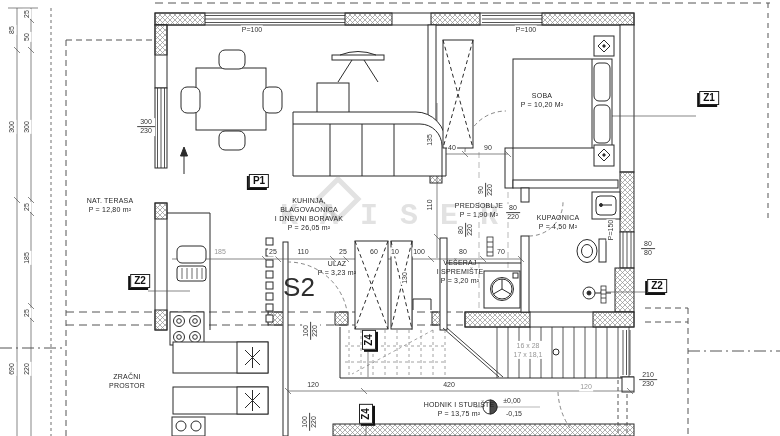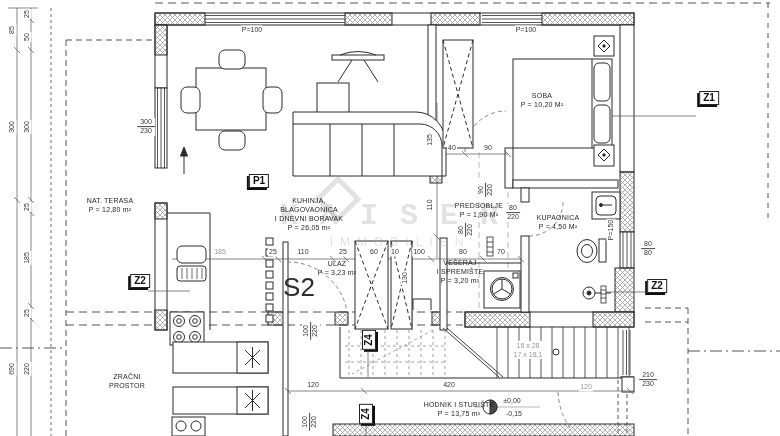--- a/index.html
+++ b/index.html
@@ -245,21 +245,20 @@
       <circle cx="490" cy="407" r="7"></circle>
       <path d="M490 400A7 7 0 0 1 490 414Z" fill="#4a4a4a"></path>
     </g>
     <g stroke="rgba(150,150,150,0.28)" stroke-width="5">
       <path d="M338 179l20 20-20 20-20-20Z" fill="none"></path>
     </g>
   </g>
 </svg>
 
 <span class="wm brand" style="left:400px;top:216px">KAISER</span>
-<span class="wm sub" style="left:400px;top:242px">IMMOBILIEN</span>
 
 <span class="lbl room" style="left:542px;top:100px">SOBA
 P = 10,20 M²</span>
 <span class="lbl room" style="left:309px;top:214px">KUHINJA,
 BLAGOVAONICA
 I DNEVNI BORAVAK
 P = 26,05 m²</span>
 <span class="lbl room" style="left:479px;top:210px">PREDSOBLJE
 P = 1,90 M²</span>
 <span class="lbl room" style="left:558px;top:222px">KUPAONICA

